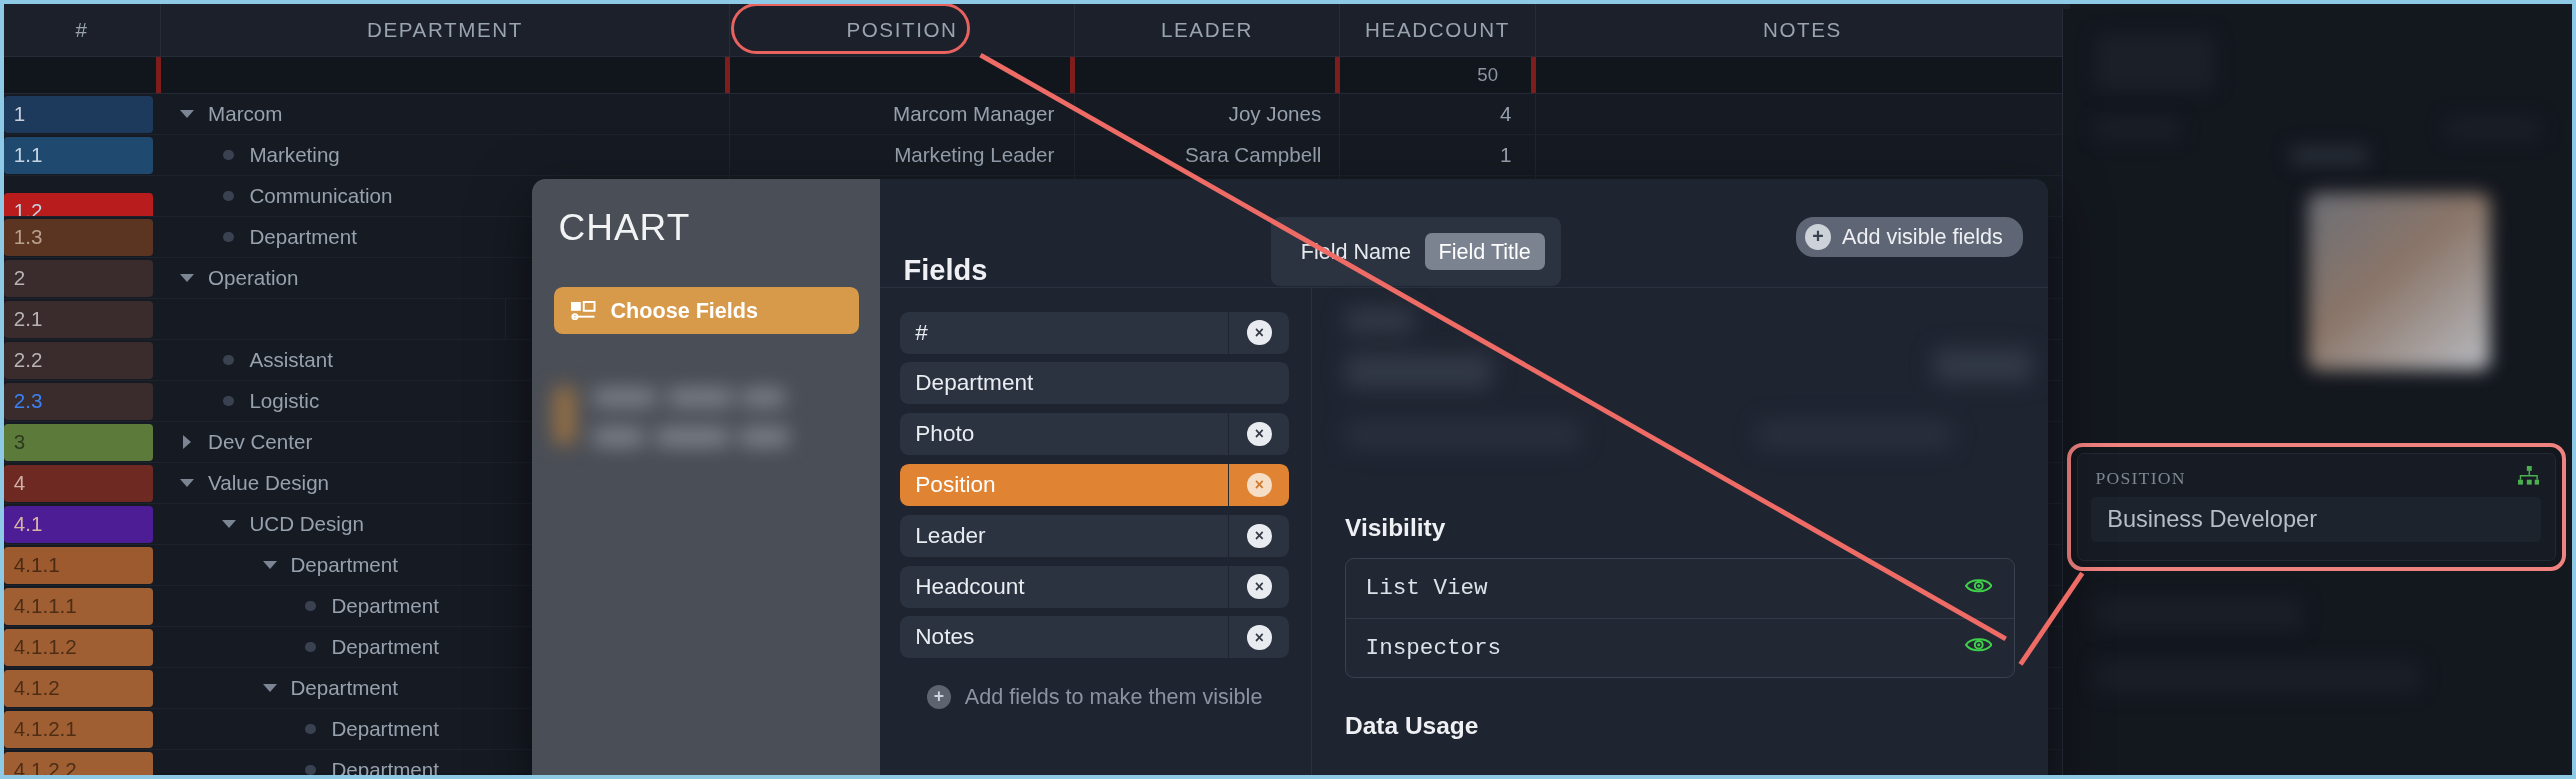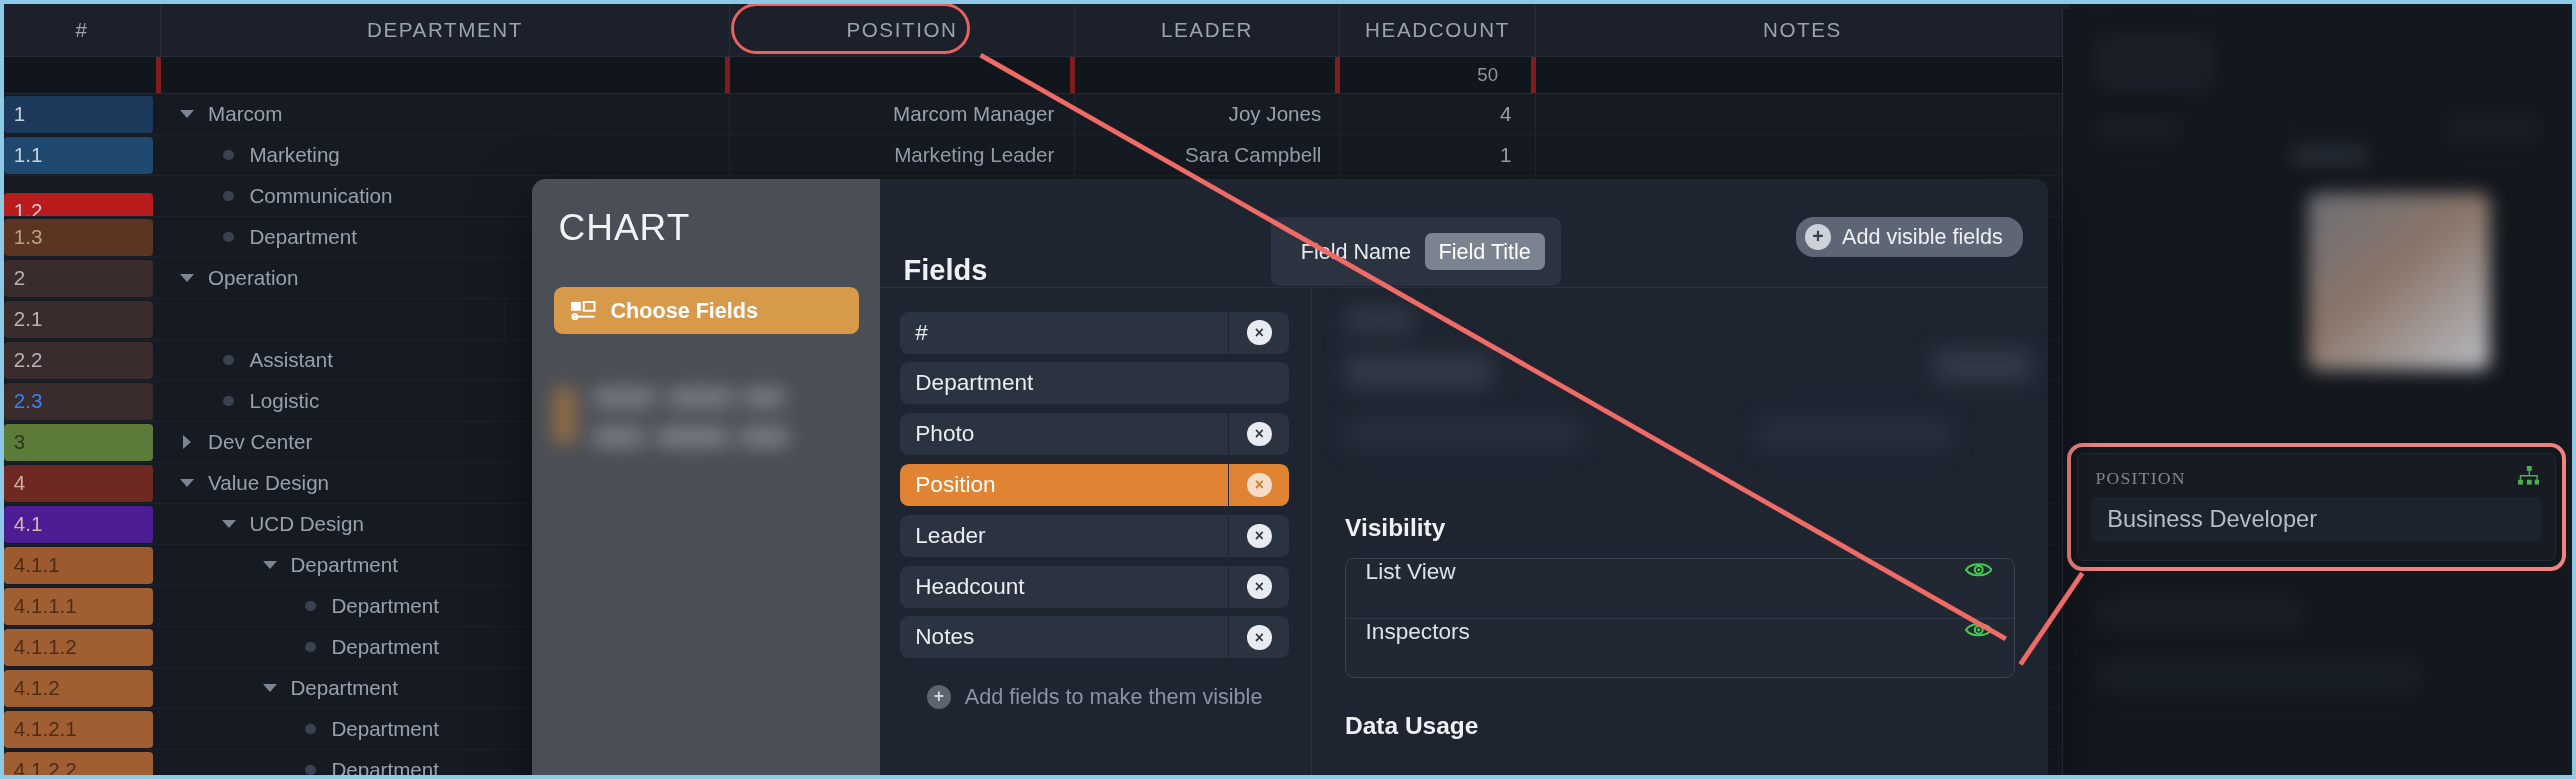--- a/index.html
+++ b/index.html
@@ -245,22 +245,22 @@
                  filter:blur(10.8px); }
   .db { position:absolute; background:#333a47; border-radius:6.9px; }
 
   .sec-title { font-size:24.5px; color:#eef0f3; font-weight:bold; }
   #visibility-sec { position:absolute; left:33px; top:226px; right:33px; }
   .vis-box {
     margin-top:15.7px; border:1px solid #3a4250; border-radius:8.8px;
     background:#212733;
   }
   .vis-row {
-    height:59px; display:flex; align-items:flex-start;
-    padding:0 21.6px 0 19.6px; font-size:22.6px; color:#dde1e8;
+    height:59px; display:flex; align-items:center;
+    padding:0 21.6px 0 19.6px; font-size:22.6px; color:#dde1e8;font-family:Liberation Mono, monospace;
   }
   .vis-row + .vis-row { border-top:1px solid #313947; }
   .vis-row .spacer { flex:1; }
   #data-usage { position:absolute; left:33px; top:424px; }
 
   
   #anno { position:absolute; left:0; top:0; width:2576px; height:779px;
           pointer-events:none; }
 </style>
 </head>

